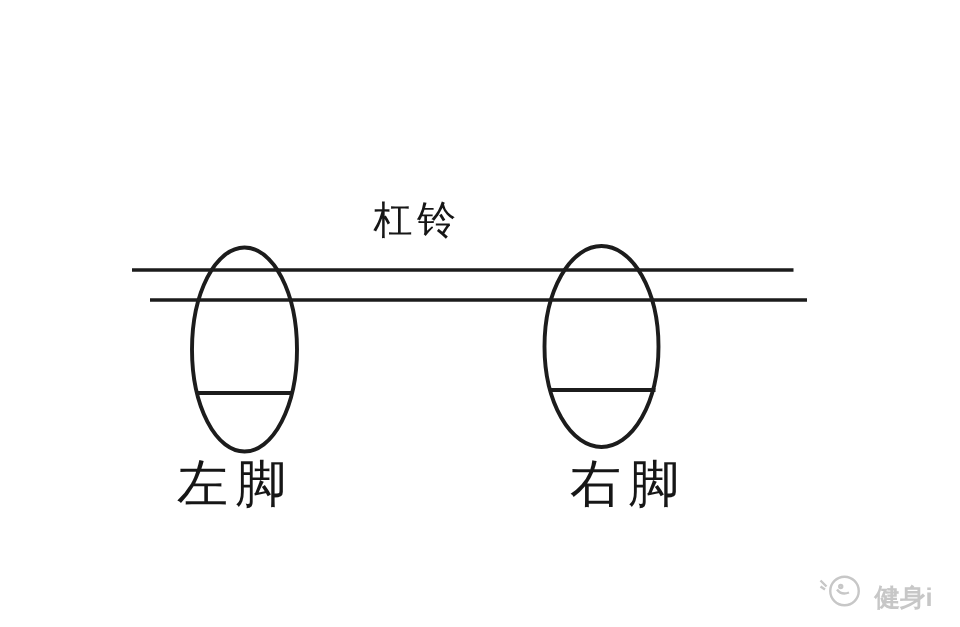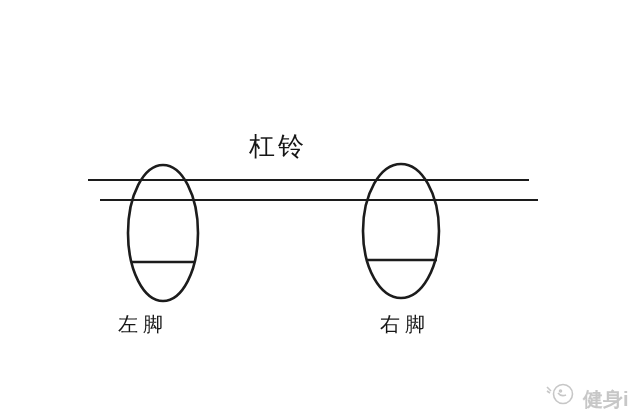--- a/index.html
+++ b/index.html
@@ -39,21 +39,21 @@
     top: 134px;
     font-size: 26px;
     line-height: 26px;
     letter-spacing: 3px;
     color: var(--text);
     white-space: nowrap;
   }
   .foot-label {
     position: absolute;
     top: 308px;
-    font-size: 20px;
+    font-size: 34px;
     line-height: 32px;
     letter-spacing: 5px;
     color: var(--text);
     white-space: nowrap;
   }
   .foot-label.left { left: 118px; }
   .foot-label.right { left: 380px; text-align: right; }
   .watermark {
     position: absolute;
     left: 545px;
@@ -68,21 +68,21 @@
     height: 26px;
     display: block;
   }
   .wm-icon circle,
   .wm-icon path {
     stroke: var(--watermark);
     fill: none;
     stroke-width: 1.6;
   }
   .wm-text {
-    font-size: 20px;
+    font-size: 17px;
     line-height: 22px;
     font-weight: 600;
     font-family: "Liberation Sans", "DejaVu Sans", sans-serif;
     white-space: nowrap;
     margin-top: 10px;
   }
 </style>
 </head>
 <body>
 

